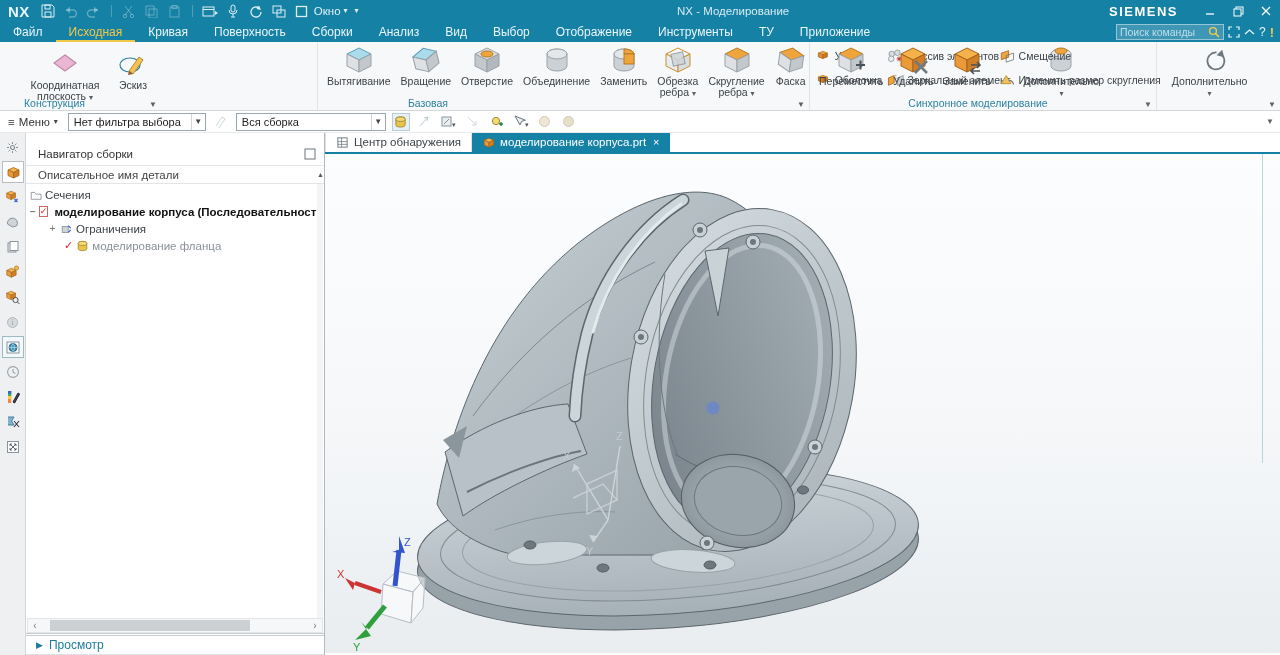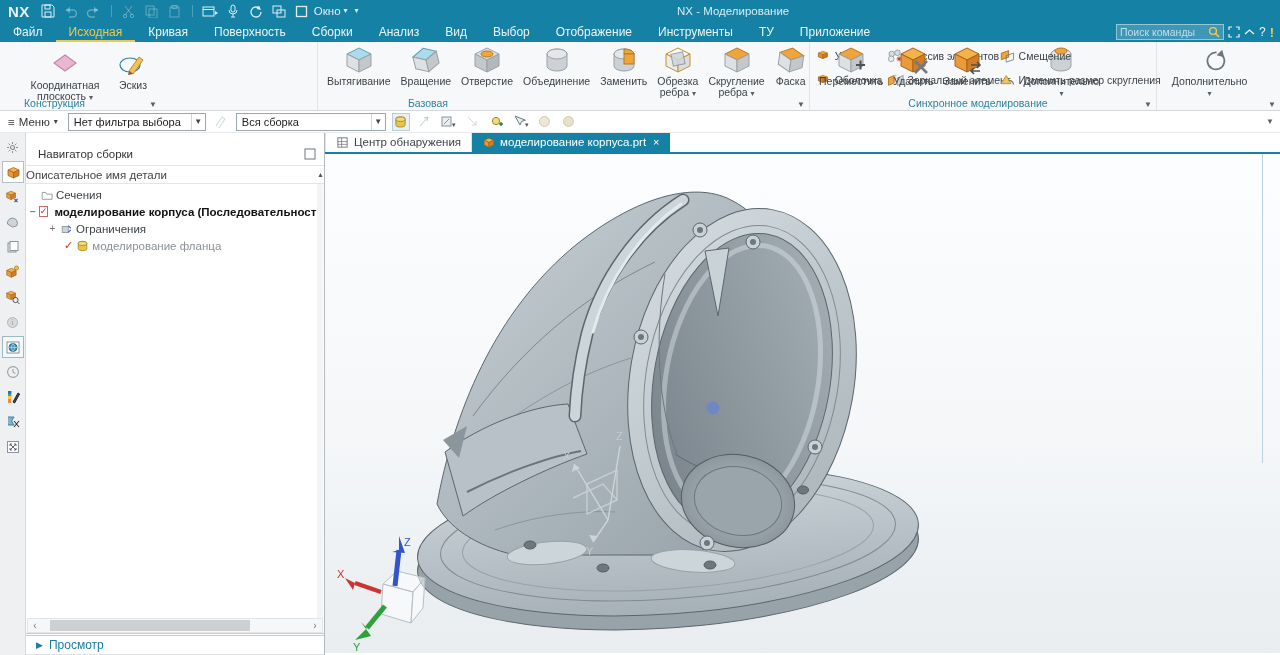--- a/index.html
+++ b/index.html
@@ -60,21 +60,21 @@
   .content { display:flex; height:522px; }
   .resbar { width:26px; background:#eef0f2; border-right:1px solid #d4d7da; display:flex; flex-direction:column; align-items:center; padding-top:3px; gap:3px; }
   .rb-item { width:22px; height:22px; display:flex; align-items:center; justify-content:center; }
   .rb-item.active { background:#fff; border:1px solid #b9bec2; }
   .rb-item.boxed { border:1px solid #9fb9c4; background:#f3f8fa; }
 
   
   .nav-panel { width:299px; background:#fff; border-right:1px solid #b2b8bc; display:flex; flex-direction:column; font-size:11.5px; color:#3c4247; position:relative; }
   .nav-header { height:23px; display:flex; align-items:center; padding:0 8px 0 12px; border-bottom:1px solid #e3e6e8;margin-top:10px; }
   .nav-header .t { flex:1; font-size:11.5px; color:#333; }
-  .nav-colhdr { height:18px; display:flex; align-items:center; gap:6px; border-bottom:1px solid #e3e6e8; color:#444;justify-content:space-between; }
+  .nav-colhdr { height:18px; display:flex; align-items:center; gap:6px; padding-left:12px; border-bottom:1px solid #e3e6e8; color:#444;justify-content:space-between; }
   .sort { font-size:7px; color:#555; }
   .tree { flex:1; position:relative; padding-top:2px; }
   .trow { height:17px; display:flex; align-items:center; gap:3px; white-space:nowrap; overflow:hidden; }
   .trow .exp { width:9px; text-align:center; color:#777; font-size:10px; }
   .trow.bold { font-weight:bold; color:#111; }
   .trow.gray { color:#8a9097; }
   .cbx { width:11px; height:11px; border:1px solid #c66; background:#fff; display:flex; align-items:center; justify-content:center; font-size:9px; color:#d22; line-height:1; }
   .rchk { color:#d22; font-size:11px; font-weight:bold; }
   .tico { width:13px; height:12px; }
   .vtrack { position:absolute; right:1px; top:0; bottom:0; width:6px; background:#f3f4f5; }
@@ -284,20 +284,39 @@
           <rect x="1.5" y="1.5" width="10" height="10" fill="none" stroke="currentColor" stroke-width="1.3"></rect>
         </svg>
       </span>
   </div>
   <div class="tb-window">
     <span>Окно</span>
     <span class="arrow-glyph">▾</span>
     <span class="arrow-glyph" style="margin-left:4px">▾</span>
   </div>
   <div class="tb-title">NX - Моделирование</div>
+  <div class="tb-right">
+    <span class="tb-brand">SIEMENS</span>
+    <span class="wbtn">
+        <svg width="10" height="10" viewBox="0 0 10 10">
+          <path d="M1,8 h8" stroke="#fff" stroke-width="1.3"></path>
+        </svg>
+      </span>
+    <span class="wbtn">
+        <svg width="11" height="11" viewBox="0 0 11 11">
+          <rect x="3" y="1" width="7" height="7" fill="none" stroke="#fff"></rect>
+          <rect x="1" y="3" width="7" height="7" fill="#1581A5" stroke="#fff"></rect>
+        </svg>
+      </span>
+    <span class="wbtn">
+        <svg width="10" height="10" viewBox="0 0 10 10">
+          <path d="M1,1 l8,8 M9,1 l-8,8" stroke="#fff" stroke-width="1.3"></path>
+        </svg>
+      </span>
+  </div>
 </div>
 
 <div class="menubar">
   <span class="mtab">Файл</span>
   <span class="mtab active">Исходная</span>
   <span class="mtab">Кривая</span>
   <span class="mtab">Поверхность</span>
   <span class="mtab">Сборки</span>
   <span class="mtab">Анализ</span>
   <span class="mtab">Вид</span>
@@ -641,21 +660,21 @@
       <span class="t">Навигатор сборки</span>
       <svg width="12" height="12" viewBox="0 0 12 12">
           <rect x="1" y="1" width="10" height="10" fill="none" stroke="#6d777e"></rect>
         </svg>
     </div>
     <div class="nav-colhdr">
       <span>Описательное имя детали</span>
       <span class="sort">▲</span>
     </div>
     <div class="tree">
-      <div class="trow" style="padding-left:14px">
+      <div class="trow" style="padding-left:3px">
         <svg class="tico" viewBox="0 0 14 14">
             <use href="#i-folder"></use>
           </svg>
         <span>Сечения</span>
       </div>
       <div class="trow bold" style="padding-left:4px">
         <span class="exp">−</span>
         <span class="cbx">
             <span>✓</span>
           </span>

